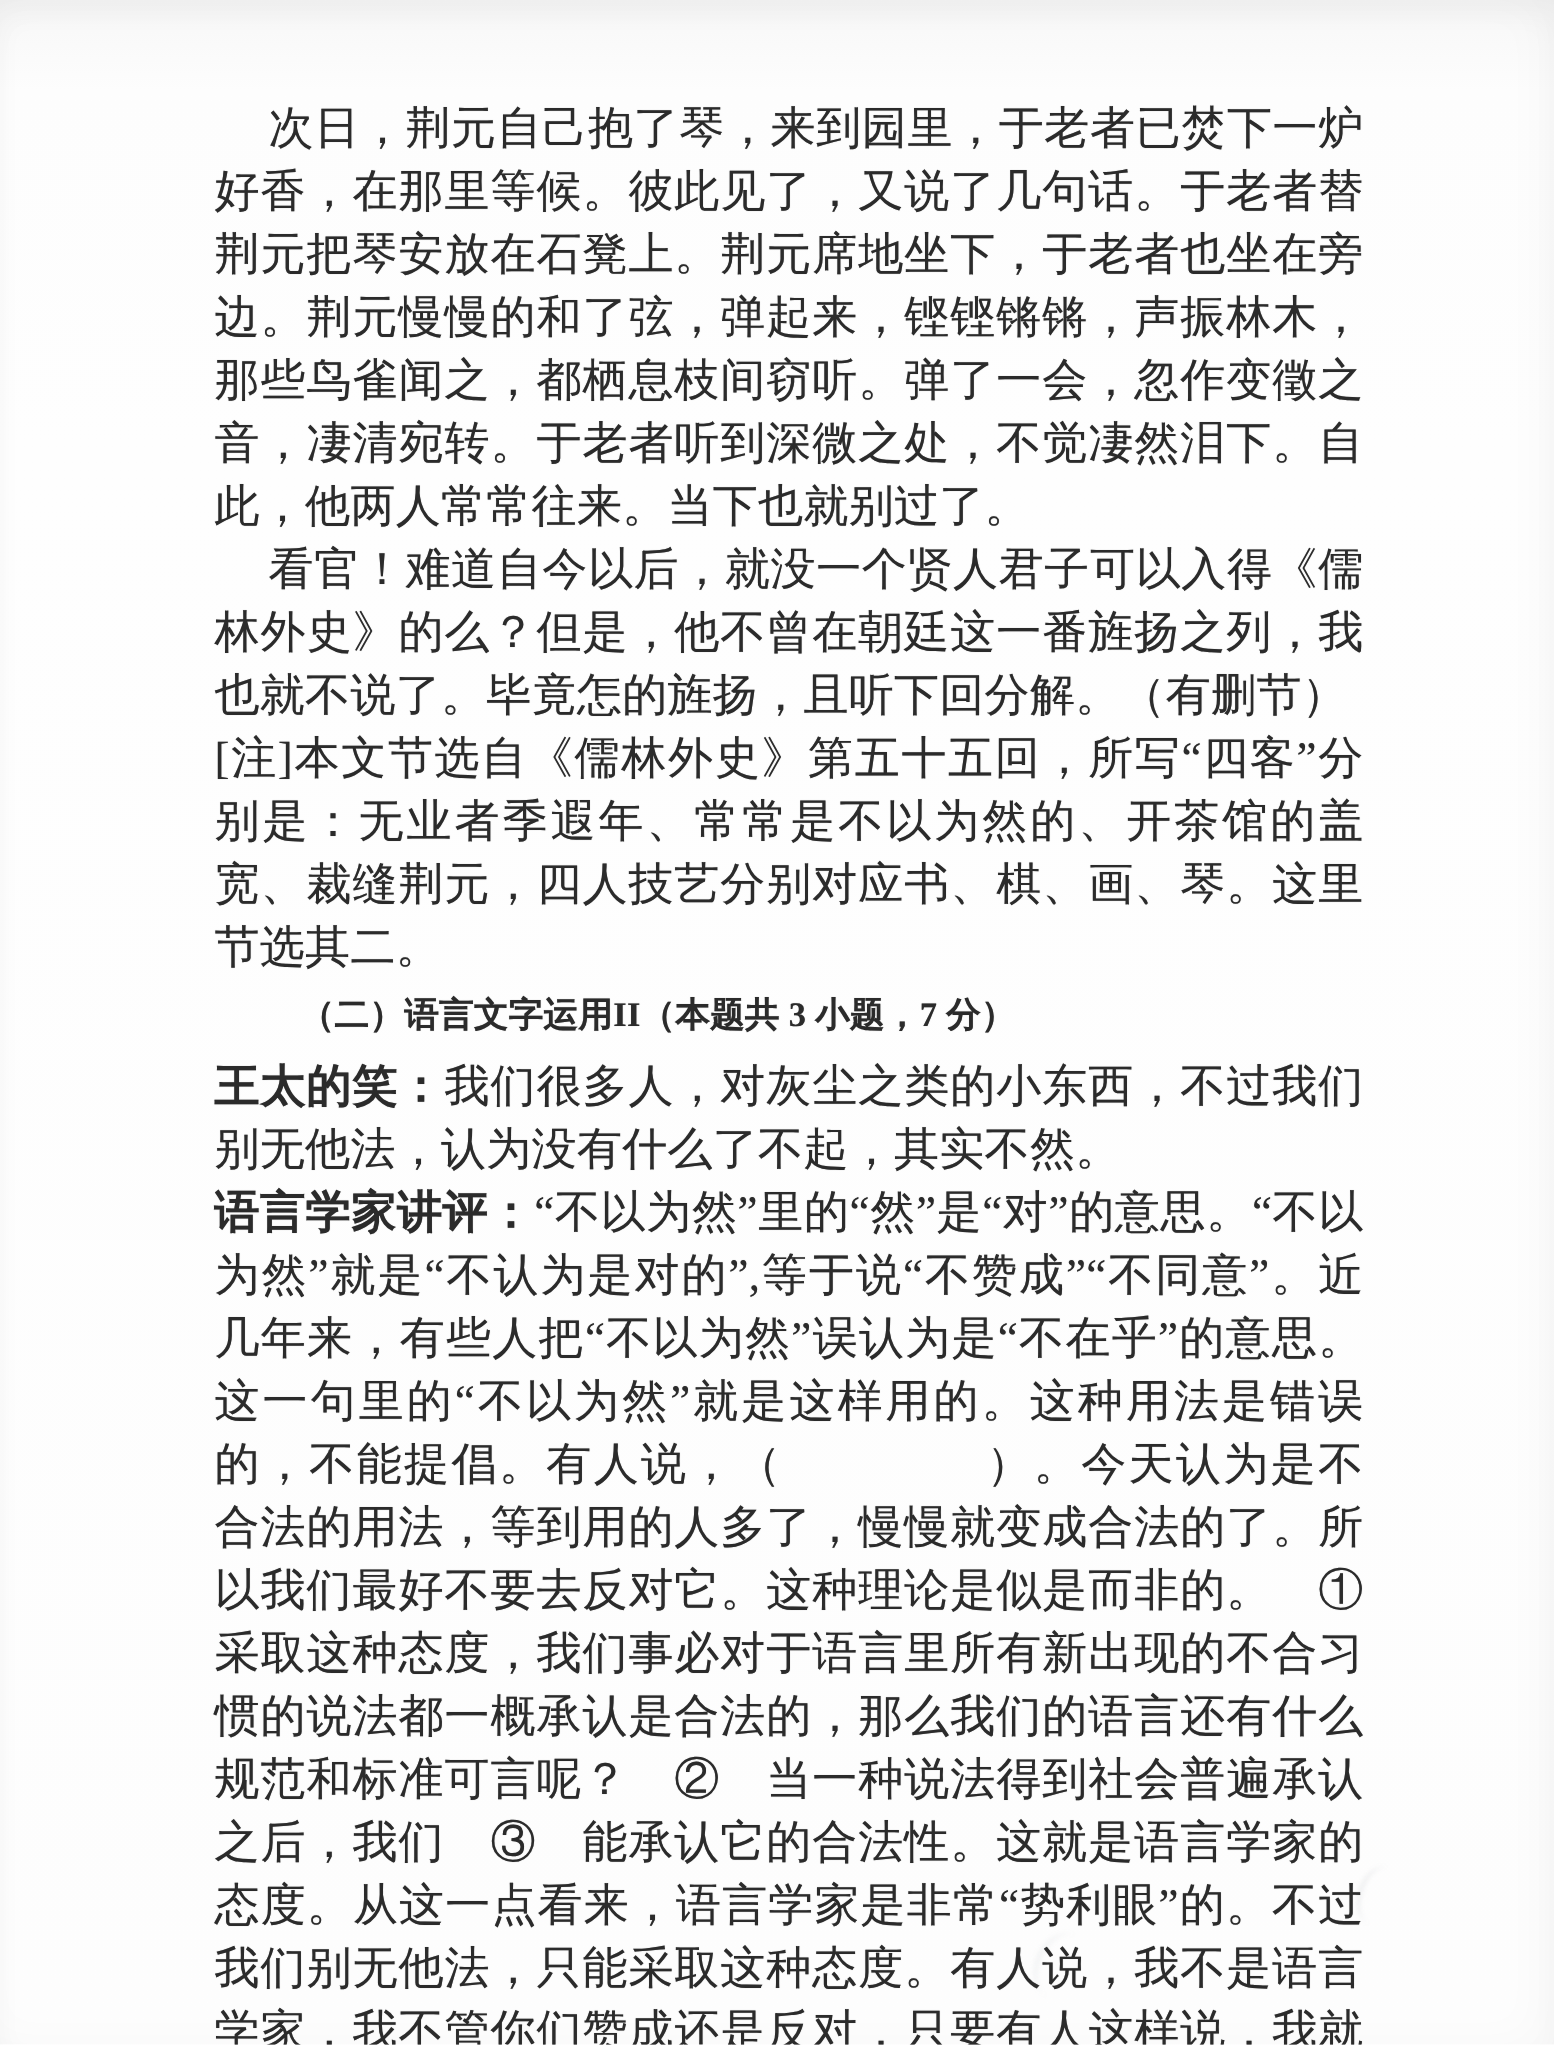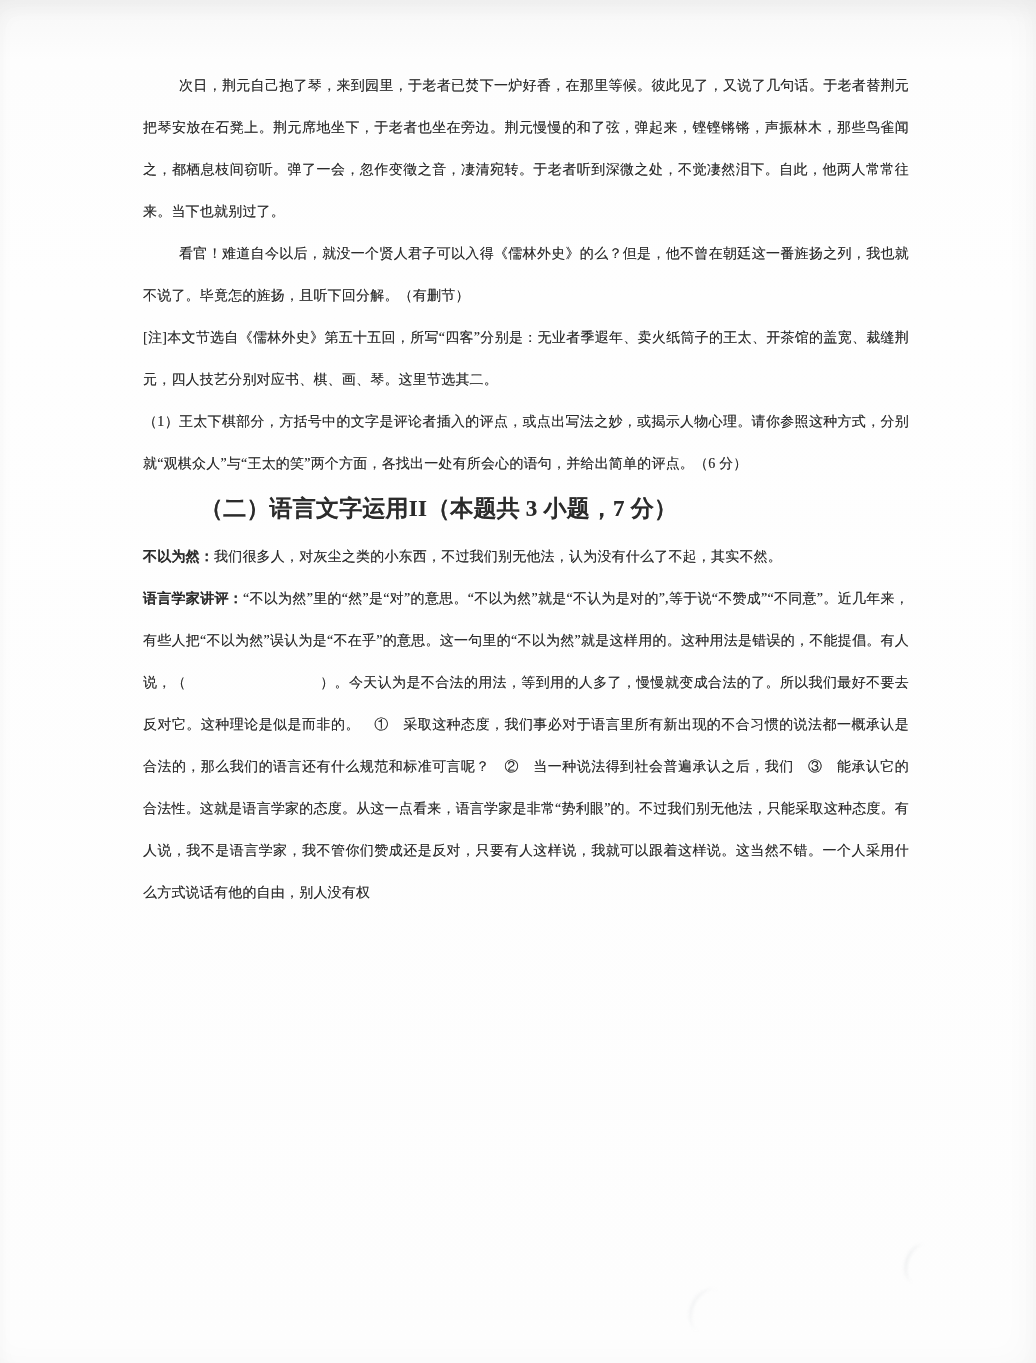--- a/index.html
+++ b/index.html
@@ -22,21 +22,21 @@
   }
   .content {
     position: absolute;
     left: 143px;
     top: 65px;
     width: 766px;
     color: #2b2b2b;
   }
   .para {
     margin: 0;
-    font-size: 14px;
+    font-size: 30px;
     line-height: 42px;
     text-align: justify;
     text-justify: inter-ideograph;
     letter-spacing: 0.2px;
     text-shadow: 0 0 0.5px rgba(45,45,45,0.55);
   }
   .indent-1 { text-indent: 36px; }
   .heading {
     font-weight: 700;
     font-size: 23px;
@@ -75,28 +75,27 @@
 </head>
 <body>
 
 <div class="page">
   <div class="content">
 
     <p class="para indent-1">次日，荆元自己抱了琴，来到园里，于老者已焚下一炉好香，在那里等候。彼此见了，又说了几句话。于老者替荆元把琴安放在石凳上。荆元席地坐下，于老者也坐在旁边。荆元慢慢的和了弦，弹起来，铿铿锵锵，声振林木，那些鸟雀闻之，都栖息枝间窃听。弹了一会，忽作变徵之音，凄清宛转。于老者听到深微之处，不觉凄然泪下。自此，他两人常常往来。当下也就别过了。</p>
 
     <p class="para indent-1">看官！难道自今以后，就没一个贤人君子可以入得《儒林外史》的么？但是，他不曾在朝廷这一番旌扬之列，我也就不说了。毕竟怎的旌扬，且听下回分解。（有删节）</p>
 
-    <p class="para">[注]本文节选自《儒林外史》第五十五回，所写“四客”分别是：无业者季遐年、卖火纸筒子的王太、开茶馆的盖宽、裁缝荆元，四人技艺分别对应书、棋、画、琴。这里节选其二。</p>
+    <p class="para">[注]本文节选自《儒林外史》第五十五回，所写“四客”分别是：无业者季遐年、常常是不以为然的、开茶馆的盖宽、裁缝荆元，四人技艺分别对应书、棋、画、琴。这里节选其二。</p>
 
-    <p class="para">（1）王太下棋部分，方括号中的文字是评论者插入的评点，或点出写法之妙，或揭示人物心理。请你参照这种方式，分别就“观棋众人”与“王太的笑”两个方面，各找出一处有所会心的语句，并给出简单的评点。（6 分）</p>
 
 
     <p class="para heading heading-sub m-top-sm">（二）语言文字运用II（本题共 3 小题，7 分）</p>
 
-    <p class="para m-top-md"><span class="label">不以为然：</span><span>我们很多人，对灰尘之类的小东西，不过我们别无他法，认为没有什么了不起，其实不然。</span></p>
+    <p class="para m-top-md"><span class="label">王太的笑：</span><span>我们很多人，对灰尘之类的小东西，不过我们别无他法，认为没有什么了不起，其实不然。</span></p>
 
     <p class="para"><span class="label">语言学家讲评：</span><span>“不以为然”里的“然”是“对”的意思。“不以为然”就是“不认为是对的”,等于说“不赞成”“不同意”。近几年来，有些人把“不以为然”误认为是“不在乎”的意思。这一句里的“不以为然”就是这样用的。这种用法是错误的，不能提倡。有人说，（</span><span class="blank-gap"></span><span>）。今天认为是不合法的用法，等到用的人多了，慢慢就变成合法的了。所以我们最好不要去反对它。这种理论是似是而非的。　①　采取这种态度，我们事必对于语言里所有新出现的不合习惯的说法都一概承认是合法的，那么我们的语言还有什么规范和标准可言呢？　②　当一种说法得到社会普遍承认之后，我们　③　能承认它的合法性。这就是语言学家的态度。从这一点看来，语言学家是非常“势利眼”的。不过我们别无他法，只能采取这种态度。有人说，我不是语言学家，我不管你们赞成还是反对，只要有人这样说，我就可以跟着这样说。这当然不错。一个人采用什么方式说话有他的自由，别人没有权</span></p>
 
   </div>
 
   <div class="smudge smudge-1"></div>
   <div class="smudge smudge-2"></div>
 </div>
 
 </body></html>

